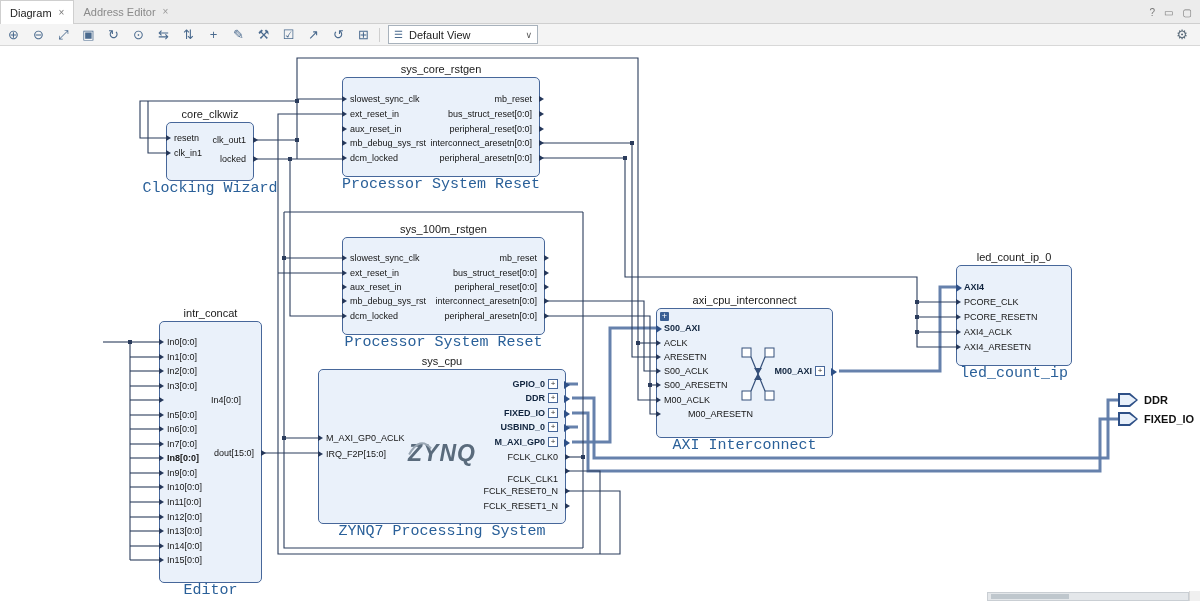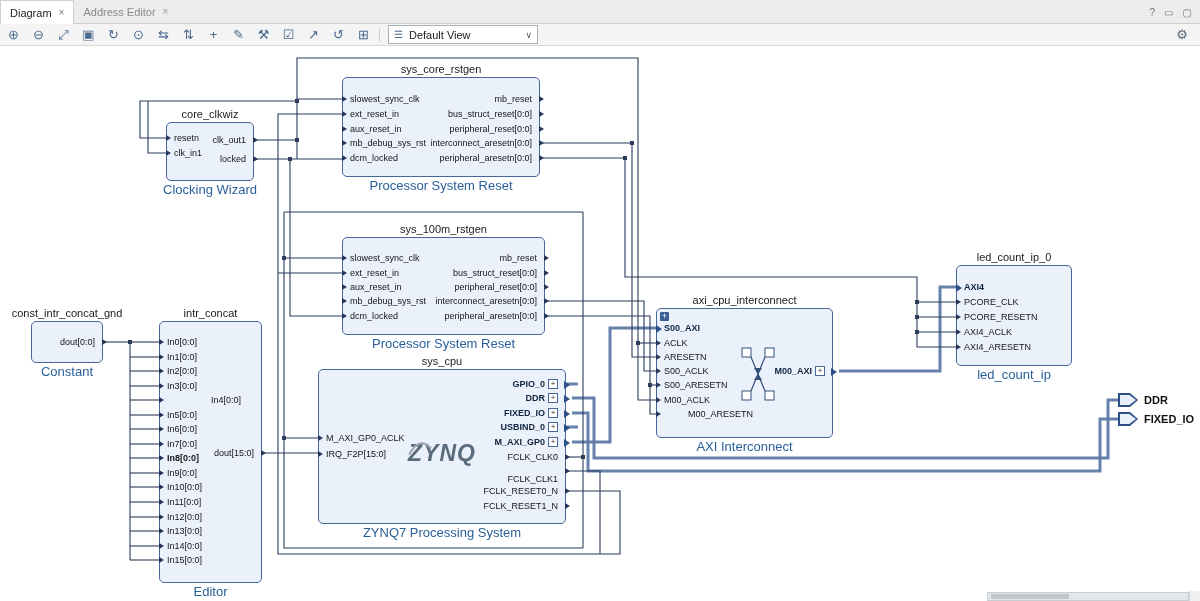--- a/index.html
+++ b/index.html
@@ -57,21 +57,21 @@
   .block{
     position:absolute;background:#eaf1fa;border:1px solid #47679a;
     border-radius:5px;box-sizing:border-box;
   }
   .block-title{
     position:absolute;top:-15px;left:50%;transform:translateX(-50%);
     font-size:11px;color:#1a1a1a;white-space:nowrap;
   }
   .block-label{
     position:absolute;bottom:-17px;left:50%;transform:translateX(-50%);
-    font-size:13px;color:#2a6099;white-space:nowrap;
+    font-size:15px;color:#2a6099;white-space:nowrap;font-family:Liberation Mono, monospace;
   }
   .port{
     position:absolute;font-size:9px;color:#151515;white-space:nowrap;
     height:11px;line-height:11px;
   }
   .port.left{left:7px;text-align:left;}
   .port.right{right:7px;text-align:right;}
   .port.iface{font-weight:bold;color:#10243e;}
   .pmark{position:absolute;width:0;height:0;
     border-top:3px solid transparent;border-bottom:3px solid transparent;
@@ -276,26 +276,20 @@
       <div class="pmark right" style="top: 17px;"></div>
       <div class="port right" style="top: 30px;"><span>bus_struct_reset[0:0]</span></div>
       <div class="pmark right" style="top: 32px;"></div>
       <div class="port right" style="top: 44px;"><span>peripheral_reset[0:0]</span></div>
       <div class="pmark right" style="top: 46px;"></div>
       <div class="port right" style="top: 58px;"><span>interconnect_aresetn[0:0]</span></div>
       <div class="pmark right" style="top: 60px;"></div>
       <div class="port right" style="top: 73px;"><span>peripheral_aresetn[0:0]</span></div>
       <div class="pmark right" style="top: 75px;"></div>
     </div>
-    <div class="block" style="left: 31px; top: 274px; width: 72px; height: 42px;">
-      <div class="block-title">const_intr_concat_gnd</div>
-      <div class="block-label">Constant</div>
-      <div class="port right" style="top: 15px;"><span>dout[0:0]</span></div>
-      <div class="pmark right" style="top: 17px;"></div>
-    </div>
     <div class="block" style="left: 159px; top: 274px; width: 103px; height: 262px;">
       <div class="block-title">intr_concat</div>
       <div class="block-label">Editor</div>
       <div class="port left" style="top: 15px;"><span>In0[0:0]</span></div>
       <div class="pmark left" style="top: 17px;"></div>
       <div class="port left" style="top: 30px;"><span>In1[0:0]</span></div>
       <div class="pmark left" style="top: 32px;"></div>
       <div class="port left" style="top: 44px;"><span>In2[0:0]</span></div>
       <div class="pmark left" style="top: 46px;"></div>
       <div class="port left" style="top: 59px;"><span>In3[0:0]</span></div>

